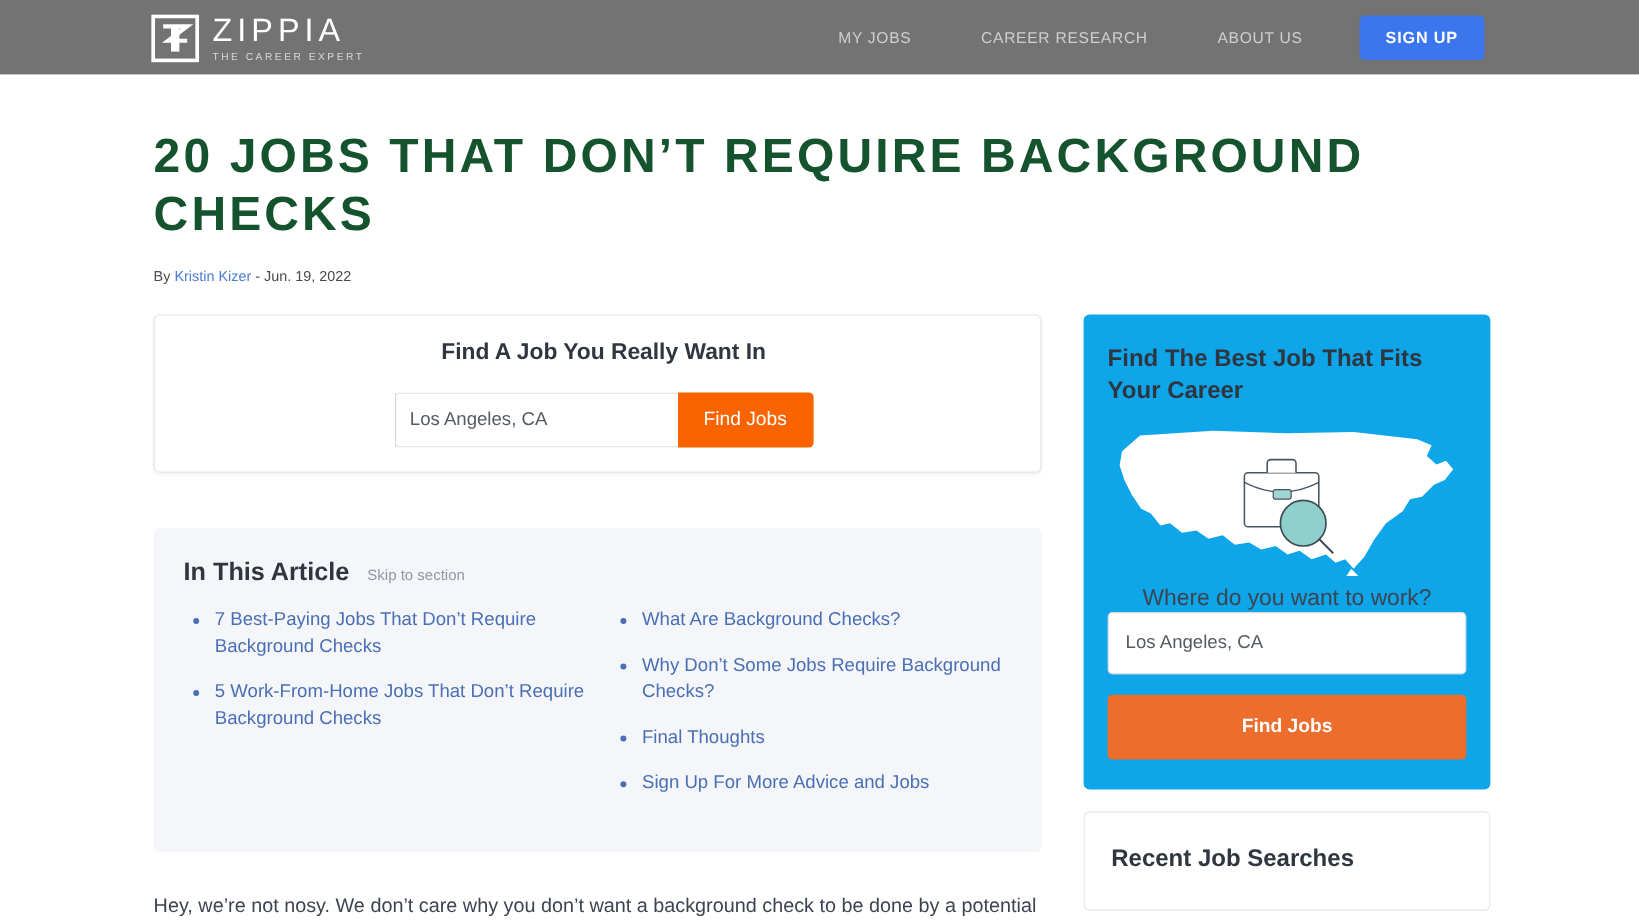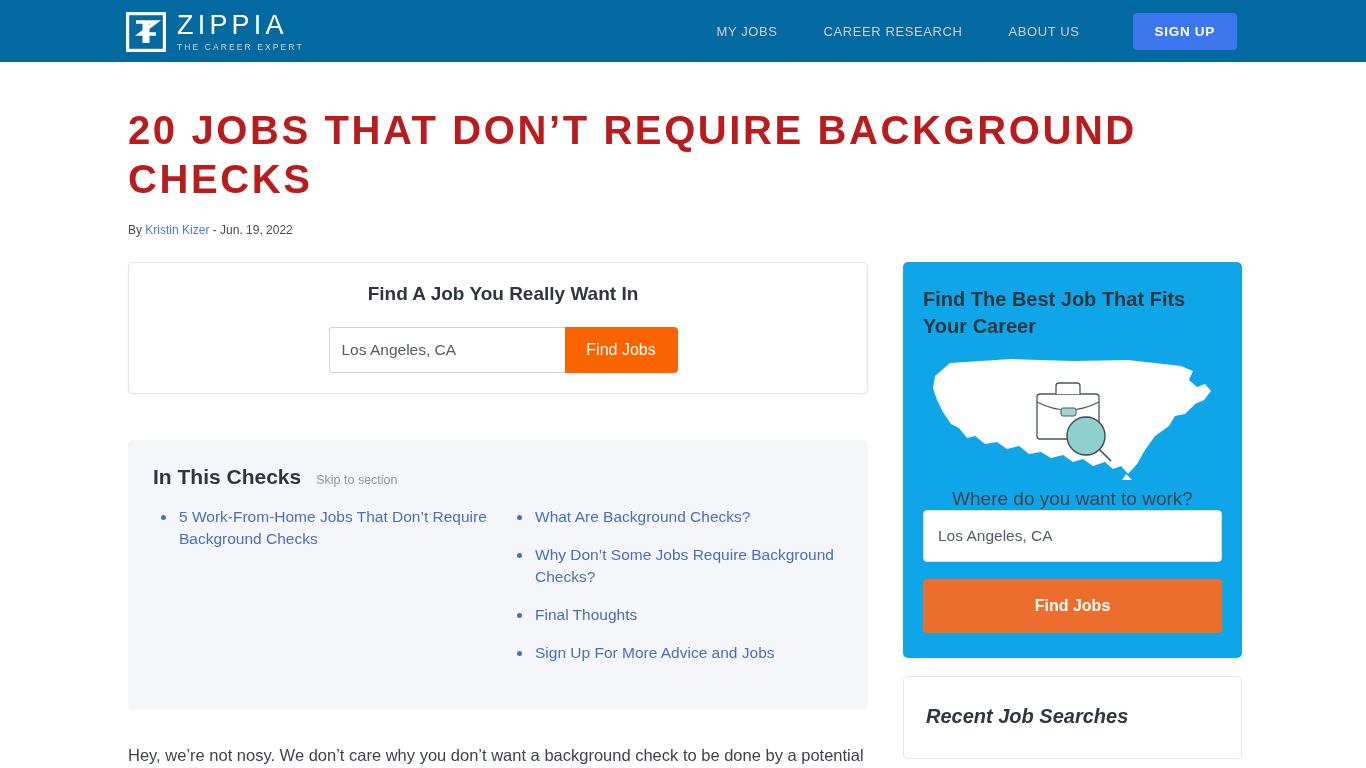--- a/index.html
+++ b/index.html
@@ -9,21 +9,21 @@
     height: 768px;
     overflow: hidden;
     background: #ffffff;
     font-family: "Liberation Sans", sans-serif;
     -webkit-font-smoothing: antialiased;
   }
 
   
   .site-header {
     height: 62px;
-    background: #0369a1;
+    background: #737373;
     display: flex;
     align-items: center;
     position: relative;
   }
   .logo-wrap {
     position: absolute;
     left: 126px;
     top: 10px;
     display: flex;
     align-items: center;
@@ -46,41 +46,41 @@
     letter-spacing: 2.1px;
     line-height: 12px;
     margin-top: 2px;
     font-family: "Liberation Sans", sans-serif;
   }
   .main-nav {
     position: absolute;
     right: 129px;
     display: flex;
     align-items: center;
-    gap: 0;
+    gap: 12px;
   }
   .nav-link {
     color: #cfcfcf;
     font-size: 13px;
     letter-spacing: 0.6px;
     text-decoration: none;
     padding: 0 23px;
     cursor: pointer;
     white-space: nowrap;
   }
   .signup-btn {
     background: #3b76ee;
     color: #ffffff;
     font-size: 13.5px;
     font-weight: bold;
     letter-spacing: 0.7px;
     border: none;
     border-radius: 4px;
     padding: 11px 22px;
-    margin-left: 30px;
+    margin-left: 12px;
     cursor: pointer;
     font-family: "Liberation Sans", sans-serif;
     white-space: nowrap;
   }
 
   
   .page {
     width: 1366px;
     padding: 0 128px;
     position: relative;
@@ -89,21 +89,21 @@
     display: flex;
     gap: 35px;
     align-items: flex-start;
   }
   .article-col { width: 740px; flex: none; }
   .sidebar-col { width: 339px; flex: none; }
 
   
   .article-title {
     margin-top: 44px;
-    color: #b91c1c;
+    color: #14532d;
     font-size: 40px;
     font-weight: bold;
     line-height: 49px;
     letter-spacing: 2.6px;
     text-transform: uppercase;
     font-family: "Liberation Sans", sans-serif;
     width: 1010px;
   }
   .byline {
     margin-top: 16px;
@@ -266,21 +266,20 @@
     font-weight: bold;
     cursor: pointer;
     font-family: "Liberation Sans", sans-serif;
   }
   .recent-card {
     margin-top: 18px;
     background: #ffffff;
     border: 1px solid #e4e6ea;
     border-radius: 5px;
     padding: 28px 22px 30px 22px;
-    font-style: italic;
   }
   .recent-title {
     font-size: 20px;
     font-weight: bold;
     color: #2f3640;
   }
 </style>
 </head>
 <body>
 
@@ -324,26 +323,27 @@
       <div class="inline-search-card">
         <div class="inline-search-title">Find A Job You Really Want In</div>
         <div class="inline-search-form">
           <input class="inline-search-input" type="text" value="Los Angeles, CA" style="">
           <button class="inline-find-btn">Find Jobs</button>
         </div>
       </div>
 
       <div class="toc-card">
         <div class="toc-head">
-          <span class="toc-title">In This Checks</span>
+          <span class="toc-title">In This Article</span>
           <span class="toc-sub">Skip to section</span>
         </div>
         <div class="toc-cols">
           <div class="toc-col">
             <ul class="toc-list">
+              <li><a>7 Best-Paying Jobs That Don’t Require Background Checks</a></li>
               <li><a>5 Work-From-Home Jobs That Don’t Require Background Checks</a></li>
             </ul>
           </div>
           <div class="toc-col">
             <ul class="toc-list">
               <li><a>What Are Background Checks?</a></li>
               <li><a>Why Don’t Some Jobs Require Background Checks?</a></li>
               <li><a>Final Thoughts</a></li>
               <li><a>Sign Up For More Advice and Jobs</a></li>
             </ul>

